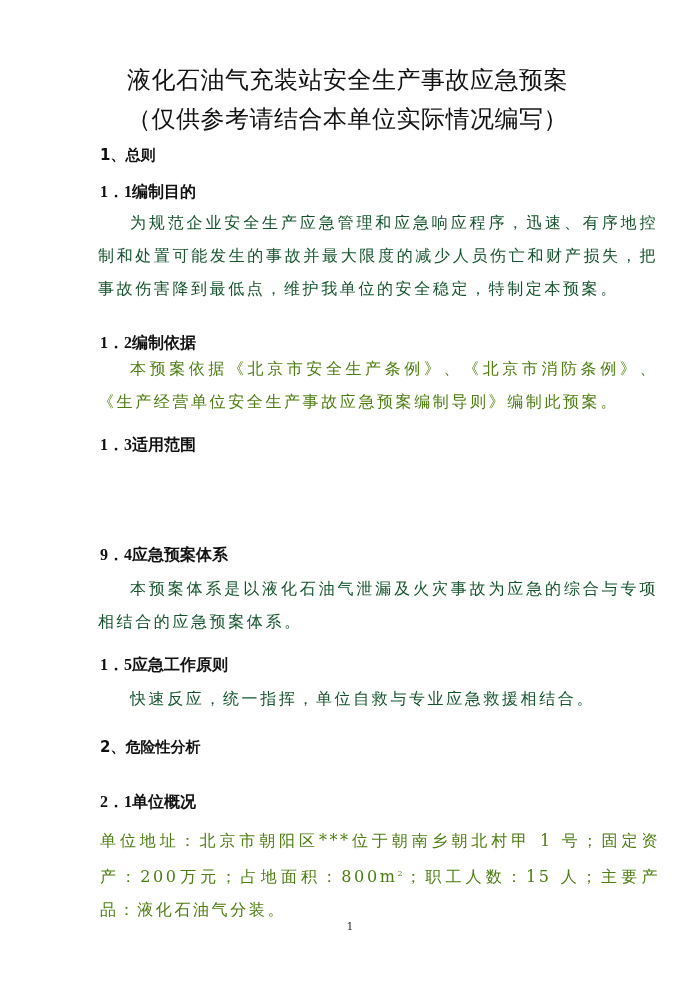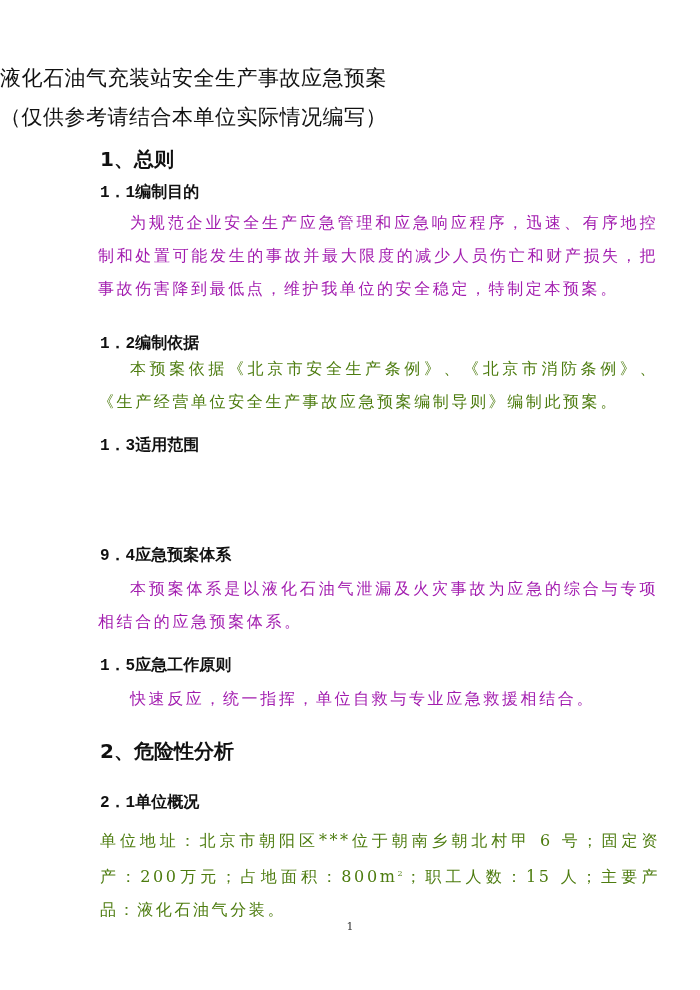--- a/index.html
+++ b/index.html
@@ -1,26 +1,26 @@
 <!DOCTYPE html>
 <html><head>
 <meta charset="utf-8">
 <style>
   html, body { margin: 0; padding: 0; background: #ffffff; }
   body { width: 700px; height: 990px; position: relative; overflow: hidden;
     font-family: "DejaVu Serif", "Liberation Serif", serif; color: #1a1a1a; }
   .page { position: absolute; left: 0; top: 0; width: 700px; height: 990px; }
-  .title { position: absolute; left: 0; width: 568px; text-align: left;
-    font-family: "DejaVu Sans", "Liberation Sans", sans-serif; font-size: 21px; color: #111; letter-spacing: 0.5px; }
-  .h1 { position: absolute; left: 100px; font-size: 20px; font-weight: bold;
+  .title { position: absolute; left: 0; width: 568px; text-align: right;
+    font-family: "DejaVu Sans", "Liberation Sans", sans-serif; font-size: 24px; color: #111; letter-spacing: 0.5px; }
+  .h1 { position: absolute; left: 100px; font-size: 15px; font-weight: bold;
     font-family: "DejaVu Sans", "Liberation Sans", sans-serif; color: #111; }
   .h2 { position: absolute; left: 100px; font-size: 16px; font-weight: bold;
-    font-family: Liberation Mono, monospace; color: #111; }
+    font-family: Liberation Serif, serif; color: #111; }
   .para { position: absolute; left: 98px; width: 560px; font-size: 16px; line-height: 33px;
-    letter-spacing: 2.6px; text-indent: 32px; text-align: justify; color: #a21caf; }
+    letter-spacing: 2.6px; text-indent: 32px; text-align: justify; color: #14532d; }
   .para.noindent { text-indent: 0; }
   .blue { color: #4d7c0f; }
   .pagenum { position: absolute; left: 0; width: 700px; top: 920px; text-align: center;
     font-size: 11px; color: #333; }
   sup { font-size: 8px; }
 </style>
 </head>
 <body>
 
 <div class="page">
@@ -39,16 +39,16 @@
 
   <div class="h2" style="top:545px;">9．4应急预案体系</div>
   <div class="para" style="top:572px;">本预案体系是以液化石油气泄漏及火灾事故为应急的综合与专项相结合的应急预案体系。</div>
 
   <div class="h2" style="top:655px;text-align:center;">1．5应急工作原则</div>
   <div class="para" style="top:682px;">快速反应，统一指挥，单位自救与专业应急救援相结合。</div>
 
   <div class="h1" style="top:738px;">2、危险性分析</div>
 
   <div class="h2" style="top:792px;">2．1单位概况</div>
-  <div class="para blue noindent" style="top:824px; left:100px;"><span>单位地址：北京市朝阳区***位于朝南乡朝北村甲 6 号；固定资产：200万元；占地面积：800m</span><sup>2</sup><span>；职工人数：15 人；主要产品：液化石油气分装。</span></div>
+  <div class="para blue noindent" style="top:824px; left:100px;"><span>单位地址：北京市朝阳区***位于朝南乡朝北村甲 1 号；固定资产：200万元；占地面积：800m</span><sup>2</sup><span>；职工人数：15 人；主要产品：液化石油气分装。</span></div>
 
   <div class="pagenum">1</div>
 </div>
 
 </body></html>

